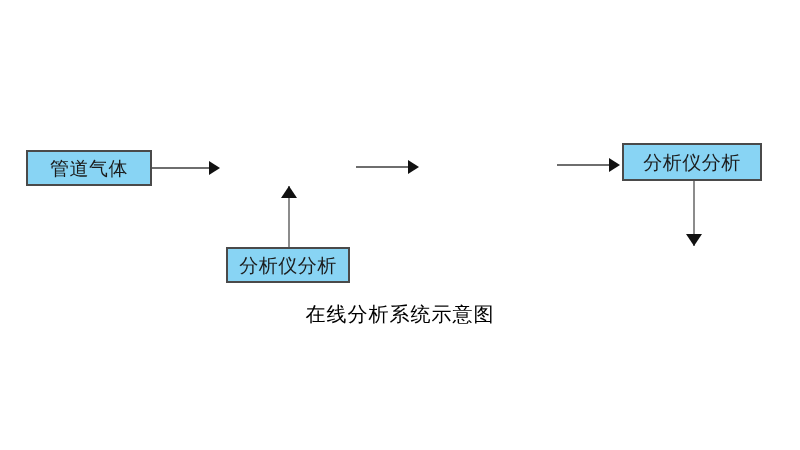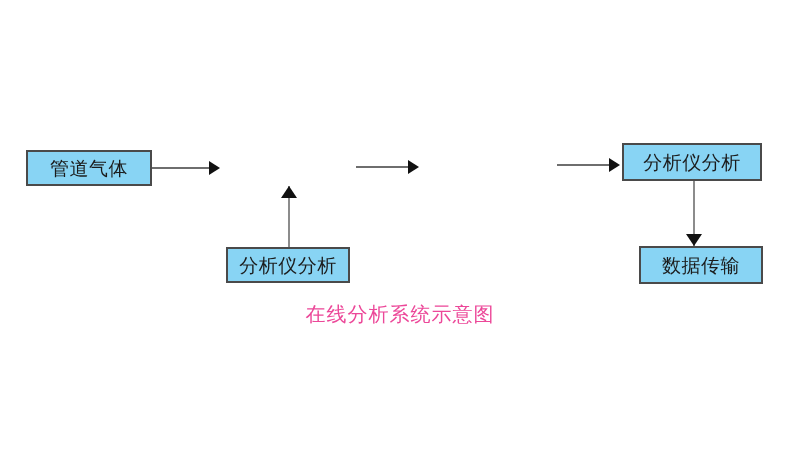--- a/index.html
+++ b/index.html
@@ -107,21 +107,21 @@
   #conn-analyzer-to-data .arrow-d { left: -7px; top: 53px; }
 
   
   #caption {
     position: absolute;
     left: 0;
     top: 301px;
     width: 800px;
     text-align: center;
     font-size: 20px;
-    color: #ec4899;
+    color: #000000;
     letter-spacing: 1px;
     font-family: "Liberation Serif", "DejaVu Serif", serif;
   }
 </style>
 </head>
 <body>
 
 <div id="canvas">
 
   <div class="node" id="node-pipeline-gas">
@@ -131,23 +131,20 @@
 
 
   <div class="node" id="node-analyzer">
     <span class="label">分析仪分析</span>
   </div>
 
   <div class="node" id="node-backblow">
     <span class="label">分析仪分析</span>
   </div>
 
-  <div class="node" id="node-data-transfer">
-    <span class="label">数据传输</span>
-  </div>
 
   <div class="conn" id="conn-gas-to-sampler">
     <span class="line-h"></span>
     <span class="arrow-r"></span>
   </div>
 
   <div class="conn" id="conn-sampler-to-pre">
     <span class="line-h"></span>
     <span class="arrow-r"></span>
   </div>

